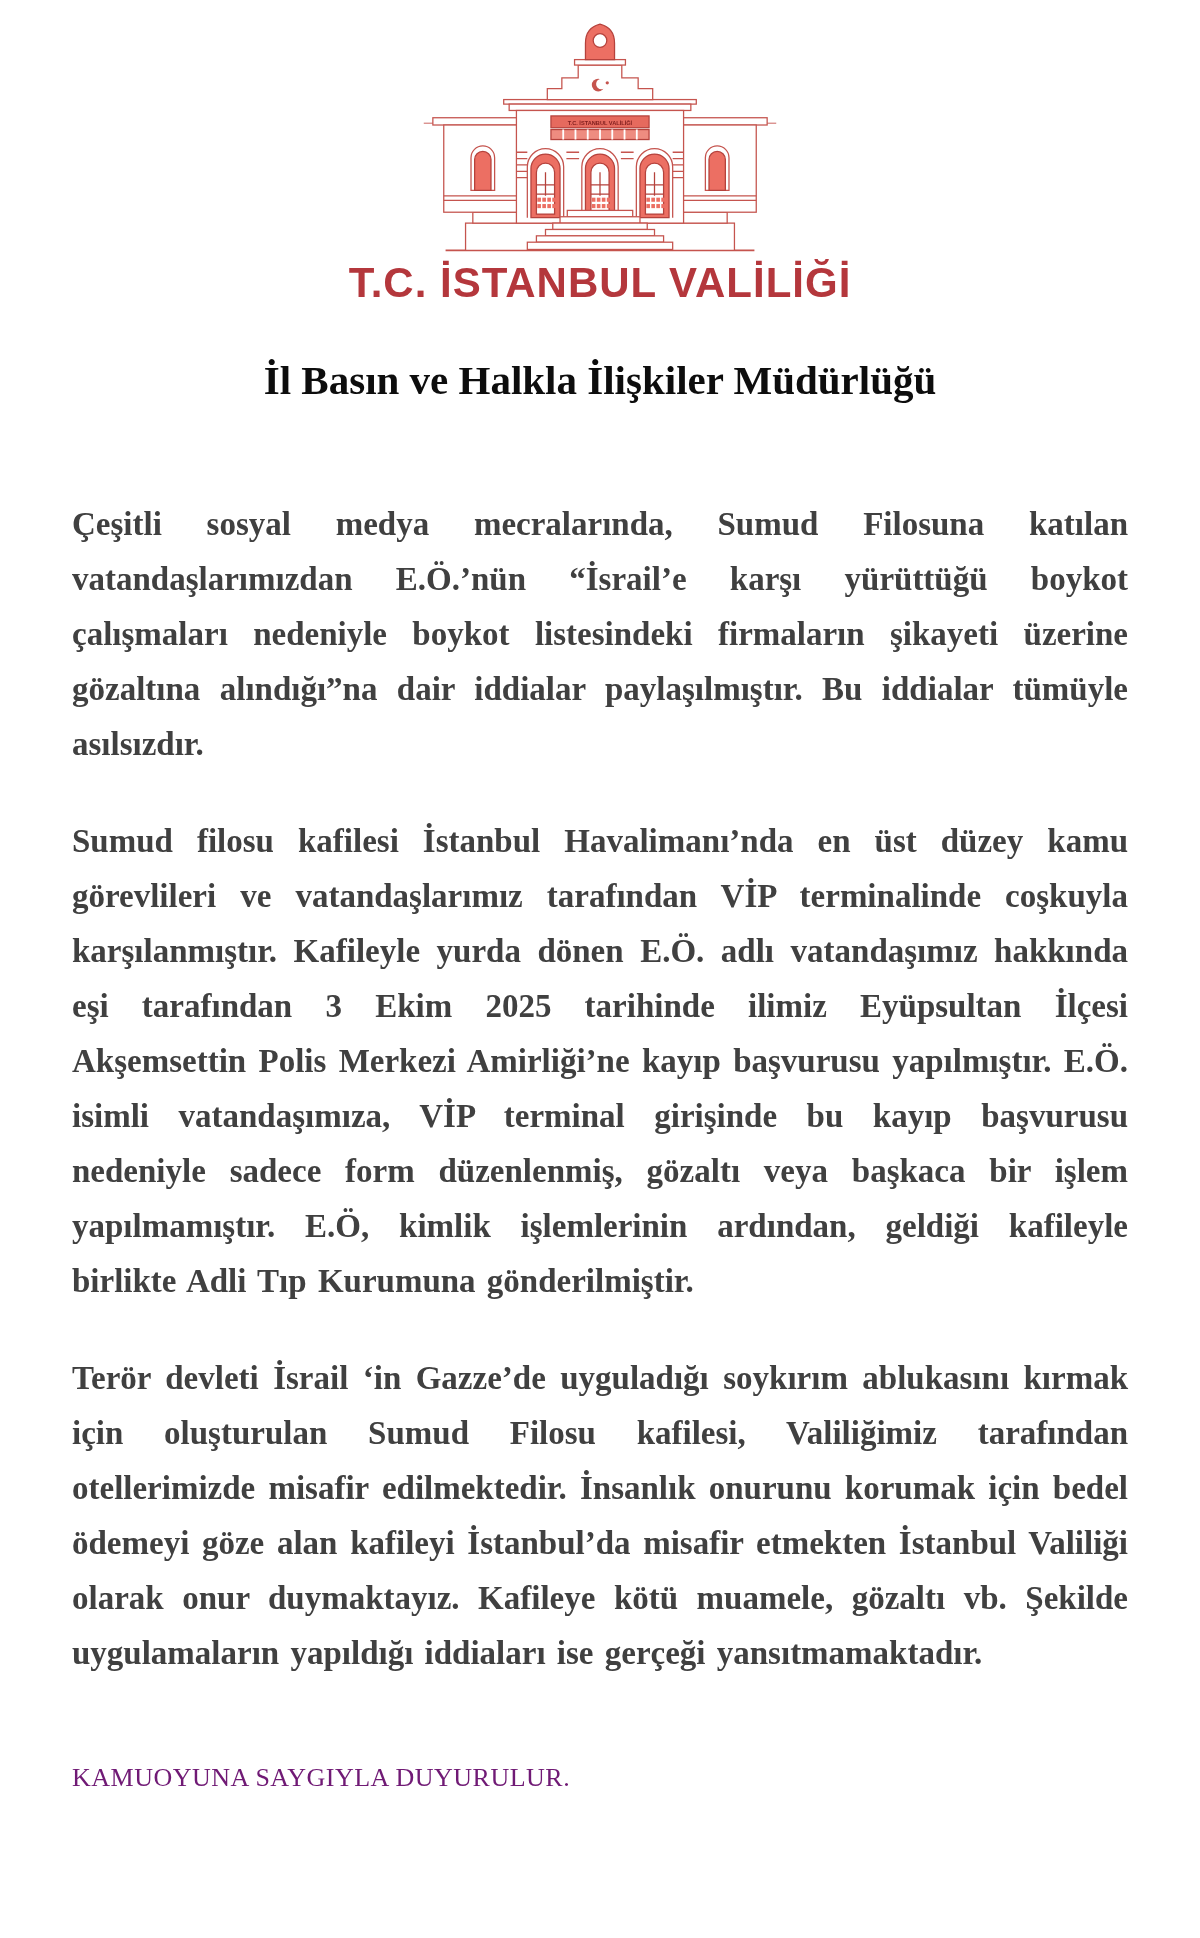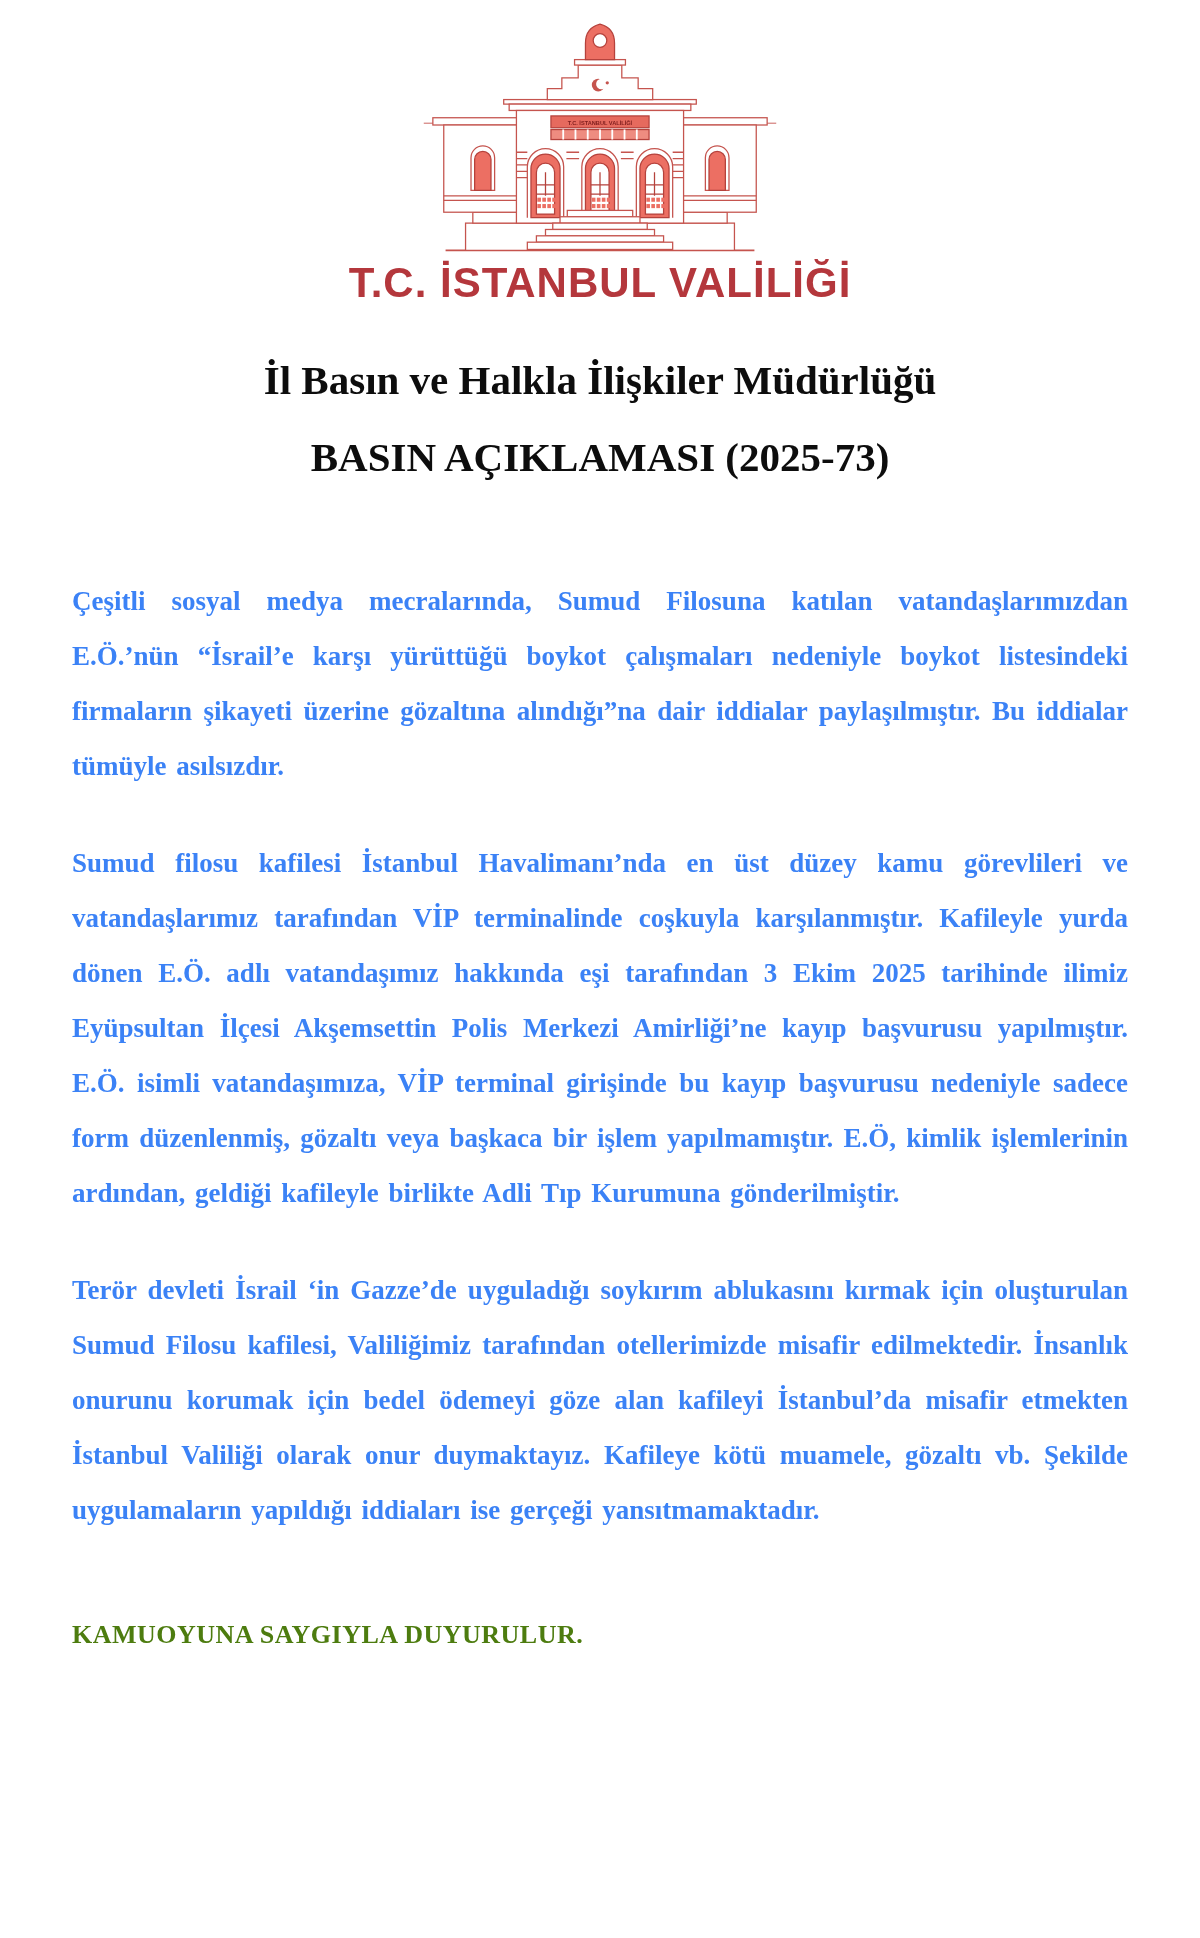--- a/index.html
+++ b/index.html
@@ -46,33 +46,33 @@
     font-size:41px;
     color:#0d0d0d;
     margin-top:16px;
     line-height:1.2;
   }
   .body-text{
     margin-top:92px;
   }
   .para{
     font-weight:bold;
-    font-size:27px;
+    font-size:33px;
     line-height:55px;
     text-align:justify;
     text-justify:inter-word;
     margin:0 0 42px 0;
-    color:#3b82f6;
+    color:#404040;
     word-spacing:3px;
   }
   .closing{
-    font-weight:bold;
+    font-weight:normal;
     font-size:26px;
     margin-top:82px;
-    color:#4d7c0f;
+    color:#701a75;
     letter-spacing:0.5px;
   }
 </style>
 </head>
 <body>
 
 <div class="doc">
 
   <div class="logo-wrap">
     <svg class="logo-svg" viewBox="0 0 400 262" xmlns="http://www.w3.org/2000/svg">
@@ -178,21 +178,20 @@
         <rect x="148" y="228" width="104" height="7" fill="#ffffff"></rect>
         <rect x="140" y="235" width="120" height="7" fill="#ffffff"></rect>
         <rect x="130" y="242" width="140" height="7" fill="#ffffff"></rect>
         <rect x="120" y="249" width="160" height="8" fill="#ffffff"></rect>
       </g>
     </svg>
     <div class="org-title">T.C. İSTANBUL VALİLİĞİ</div>
   </div>
 
   <h1 class="dept-title">İl Basın ve Halkla İlişkiler Müdürlüğü</h1>
-  <h2 class="doc-title">BASIN AÇIKLAMASI (2025-73)</h2>
 
   <div class="body-text">
     <p class="para">Çeşitli sosyal medya mecralarında, Sumud Filosuna katılan vatandaşlarımızdan E.Ö.’nün “İsrail’e karşı yürüttüğü boykot çalışmaları nedeniyle boykot listesindeki firmaların şikayeti üzerine gözaltına alındığı”na dair iddialar paylaşılmıştır. Bu iddialar tümüyle asılsızdır.</p>
     <p class="para">Sumud filosu kafilesi İstanbul Havalimanı’nda en üst düzey kamu görevlileri ve vatandaşlarımız tarafından VİP terminalinde coşkuyla karşılanmıştır. Kafileyle yurda dönen E.Ö. adlı vatandaşımız hakkında eşi tarafından 3 Ekim 2025 tarihinde ilimiz Eyüpsultan İlçesi Akşemsettin Polis Merkezi Amirliği’ne kayıp başvurusu yapılmıştır. E.Ö. isimli vatandaşımıza, VİP terminal girişinde bu kayıp başvurusu nedeniyle sadece form düzenlenmiş, gözaltı veya başkaca bir işlem yapılmamıştır. E.Ö, kimlik işlemlerinin ardından, geldiği kafileyle birlikte Adli Tıp Kurumuna gönderilmiştir.</p>
     <p class="para">Terör devleti İsrail ‘in Gazze’de uyguladığı soykırım ablukasını kırmak için oluşturulan Sumud Filosu kafilesi, Valiliğimiz tarafından otellerimizde misafir edilmektedir. İnsanlık onurunu korumak için bedel ödemeyi göze alan kafileyi İstanbul’da misafir etmekten İstanbul Valiliği olarak onur duymaktayız. Kafileye kötü muamele, gözaltı vb. Şekilde uygulamaların yapıldığı iddiaları ise gerçeği yansıtmamaktadır.</p>
     <p class="closing">KAMUOYUNA SAYGIYLA DUYURULUR.</p>
   </div>
 
 </div>
 

